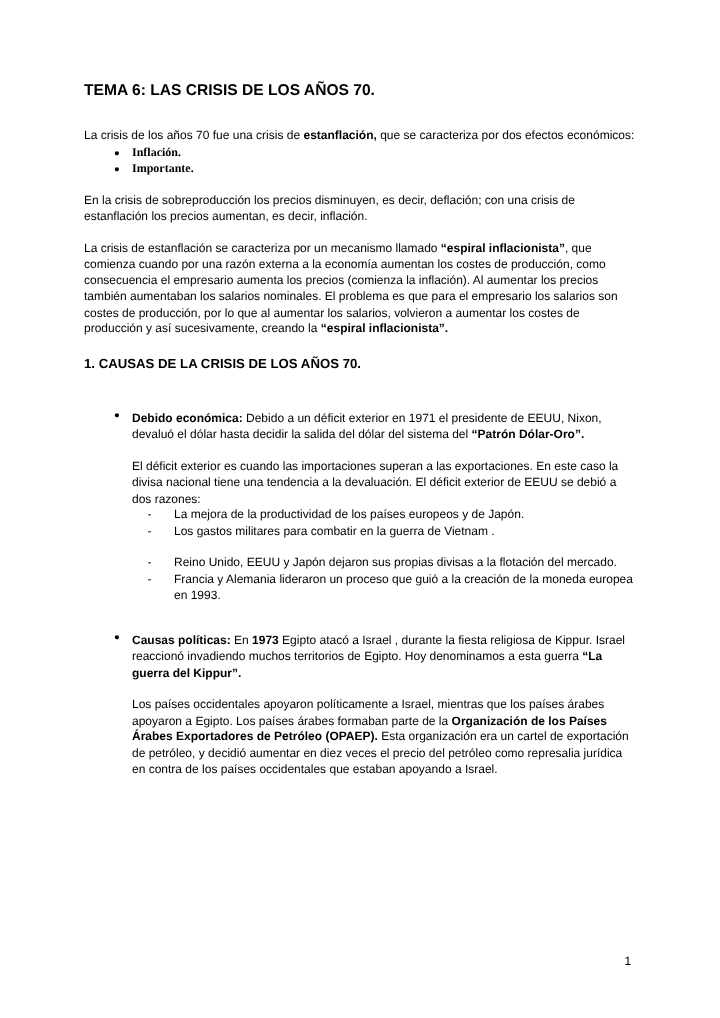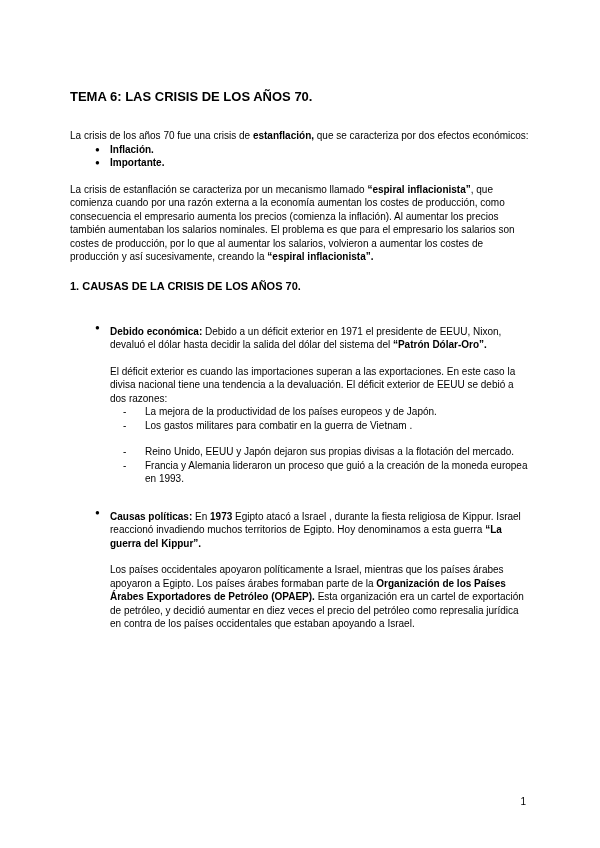--- a/index.html
+++ b/index.html
@@ -6,21 +6,21 @@
   html, body {
     margin: 0;
     padding: 0;
     background: #ffffff;
   }
   .page {
     position: relative;
     width: 600px;
     height: 848px;
     background: #ffffff;
-    padding: 88px 70px 40px 70px;
+    padding: 66px 70px 40px 70px;
     font-family: "Liberation Sans", sans-serif;
     font-size: 10px;
     line-height: 13.5px;
     color: #000000;
     overflow: hidden;
   }
   .b { font-weight: 700; }
   .doc-title {
     font-size: 13px;
     line-height: 17px;
@@ -38,21 +38,21 @@
   .nowrap { white-space: nowrap; }
   .list { margin: 0 0 13px 0; }
   .li { display: flex; align-items: flex-start; }
   .main-list .li { margin-bottom: 7px; }
   .bullet {
     flex: 0 0 15px;
     margin-left: 25px;
     font-size: 8px;
     line-height: 13.5px;
   }
-  .li-text { flex: 1; }
+  .li-text { flex: 1; font-family: Liberation Serif, serif; }
   .li-body { flex: 1; min-width: 0; }
   .dash-list { margin: 0 0 13px 0; }
   .dash-li { display: flex; align-items: flex-start; }
   .dash {
     flex: 0 0 22px;
     margin-left: 13px;
     line-height: 13.5px;
   }
   .dash-text { flex: 1; }
   .page-number {
@@ -75,20 +75,21 @@
     <div class="li">
       <span class="bullet">●</span>
       <span class="li-text"><span class="b">Inflación.</span></span>
     </div>
     <div class="li">
       <span class="bullet">●</span>
       <span class="li-text"><span class="b">Importante.</span></span>
     </div>
   </div>
 
+  <p class="para"><span>En la crisis de sobreproducción los precios disminuyen, es decir, deflación; con una crisis de estanflación los precios aumentan, es decir, inflación.</span></p>
 
   <p class="para"><span>La crisis de estanflación se caracteriza por un mecanismo llamado </span><span class="b">“espiral inflacionista”</span><span>, que comienza cuando por una razón externa a la economía aumentan los costes de producción, como consecuencia el empresario aumenta los precios (comienza la inflación). Al aumentar los precios también aumentaban los salarios nominales. El problema es que para el empresario los salarios son costes de producción, por lo que al aumentar los salarios, volvieron a aumentar los costes de producción y así sucesivamente, creando la </span><span class="b">“espiral inflacionista”.</span></p>
 
   <h2 class="section-heading">1. CAUSAS DE LA CRISIS DE LOS AÑOS 70.</h2>
 
   <div class="list main-list">
 
     <div class="li">
       <span class="bullet">●</span>
       <div class="li-body">

